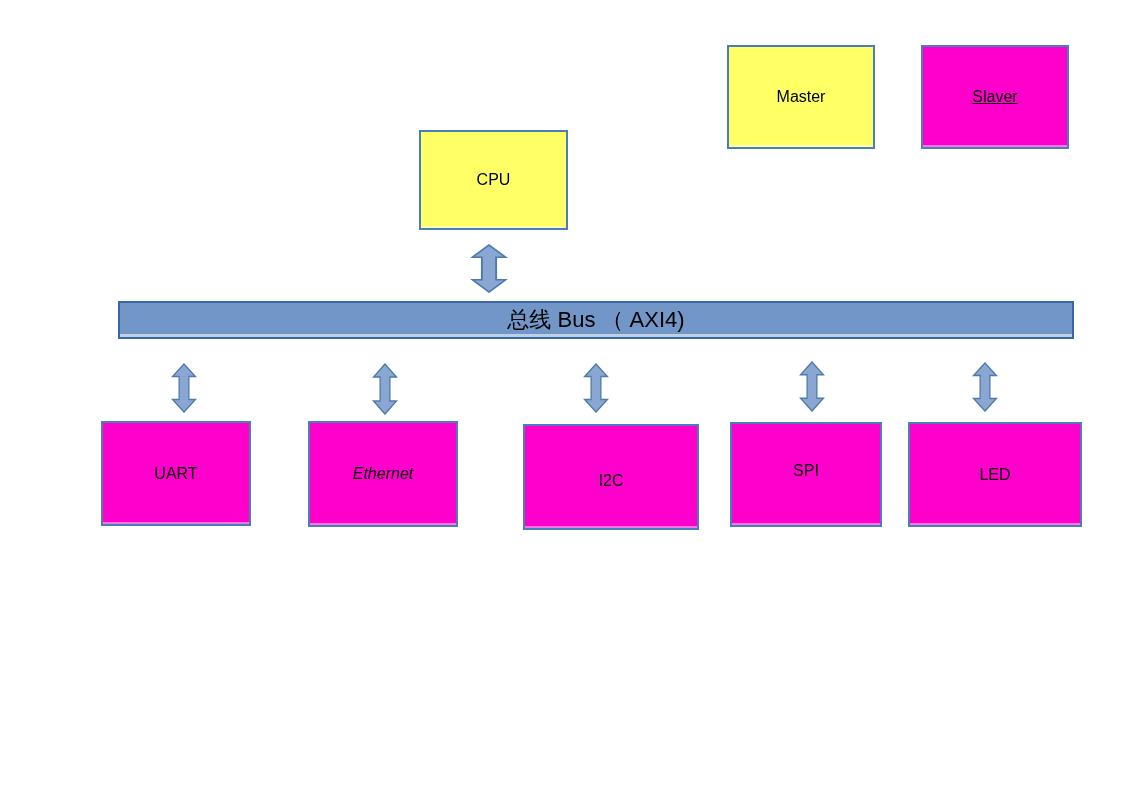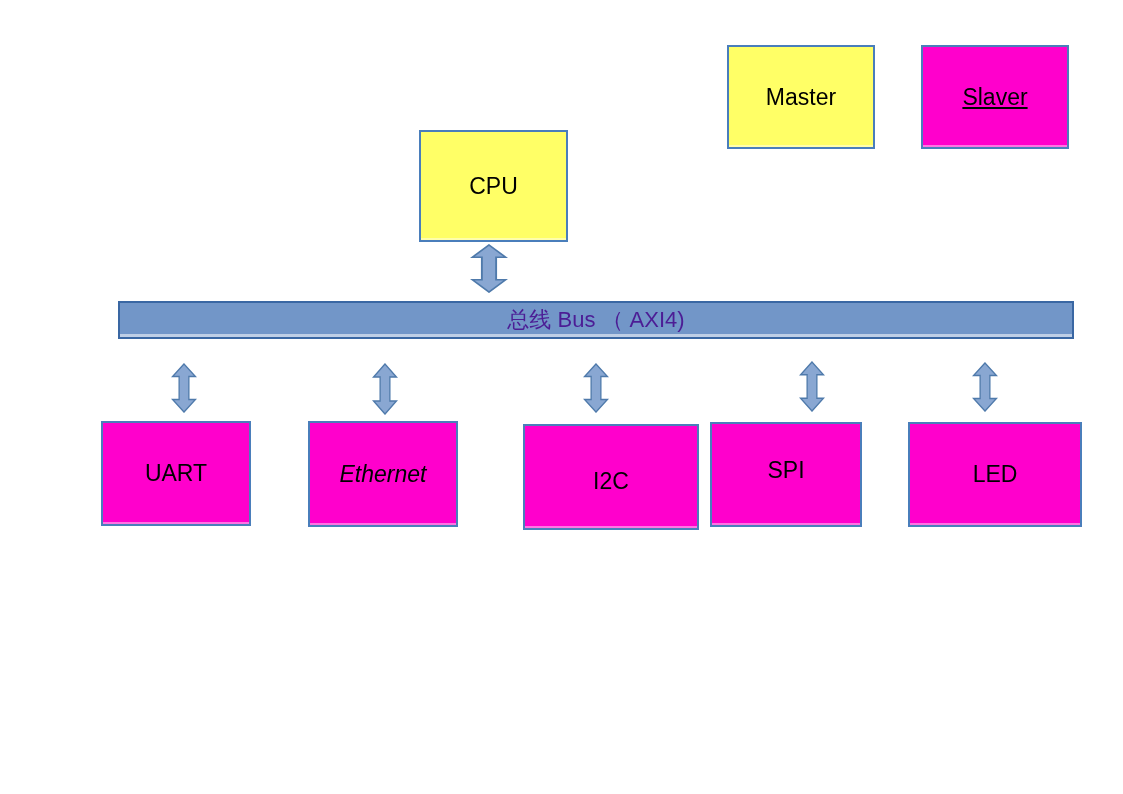--- a/index.html
+++ b/index.html
@@ -18,53 +18,53 @@
   .box {
     position: absolute;
     border: 2px solid #4a7ebb;
     box-sizing: border-box;
     display: flex;
     align-items: center;
     justify-content: center;
     box-shadow: inset 0 -2px 0 rgba(255,255,255,0.45);
   }
   .box .label {
-    font-size: 23px;
+    font-size: 16px;
     color: #000000;
     white-space: nowrap;
   }
   .yellow { background: #ffff66; }
   .magenta { background: #ff00cc; }
 
   .bus {
     position: absolute;
     left: 118px; top: 301px;
     width: 956px; height: 38px;
     background: #7296c8;
     border: 2px solid #3a67a3;
     box-sizing: border-box;
     display: flex;
     align-items: center;
     justify-content: center;
     box-shadow: inset 0 -3px 0 rgba(255,255,255,0.55);
   }
   .bus .label {
     font-size: 22px;
-    color: #4c1d95;
+    color: #000000;
     white-space: nowrap;
   }
 
   
   .b-master   { left: 727px; top: 45px;  width: 148px; height: 104px; }
   .b-slaver   { left: 921px; top: 45px;  width: 148px; height: 104px; }
-  .b-cpu      { left: 419px; top: 130px; width: 149px; height: 112px; }
+  .b-cpu      { left: 419px; top: 130px; width: 149px; height: 100px; }
   .b-uart     { left: 101px; top: 421px; width: 150px; height: 105px; }
   .b-ethernet { left: 308px; top: 421px; width: 150px; height: 106px; font-style: italic; }
   .b-i2c      { left: 523px; top: 424px; width: 176px; height: 106px; }
-  .b-spi      { left: 710px; top: 422px; width: 152px; height: 105px; }
+  .b-spi      { left: 730px; top: 422px; width: 152px; height: 105px; }
   .b-led      { left: 908px; top: 422px; width: 174px; height: 105px; }
 
   .shift-down { transform: translateY(4px); }
   .shift-up   { transform: translateY(-4px); }
 
   
   .arrow { position: absolute; display: block; }
   .arrow polygon { fill: #89a7d2; stroke: #4f7aab; stroke-width: 1.6; }
   .a-cpu      { left: 470px; top: 244px; width: 38px; height: 49px; }
   .a-uart     { left: 171px; top: 363px; width: 26px; height: 50px; }

